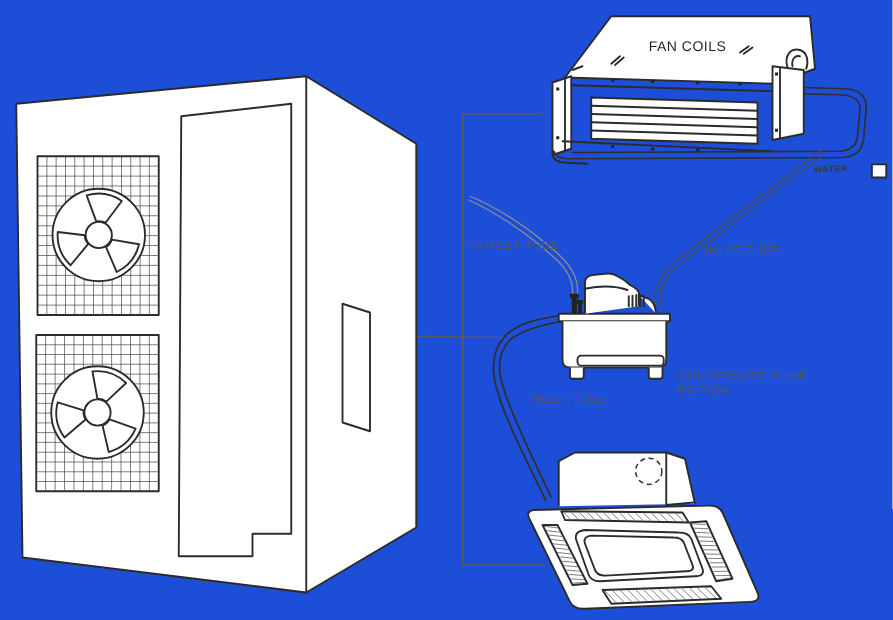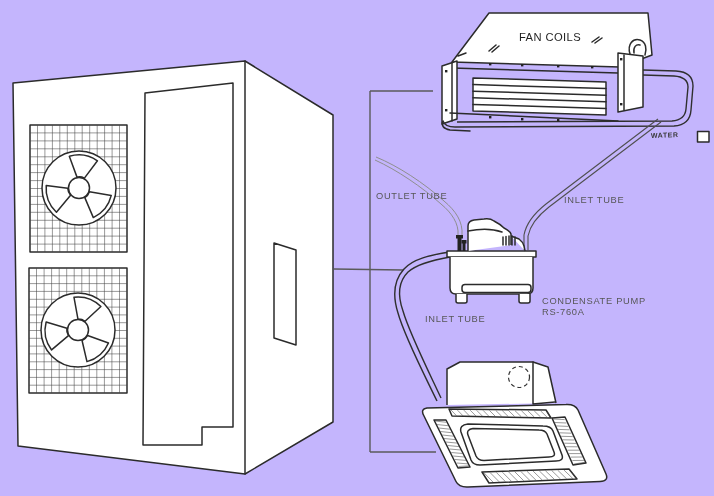--- a/index.html
+++ b/index.html
@@ -1,16 +1,16 @@
 <!DOCTYPE html>
 <html><head>
 <meta charset="utf-8">
 <style>
   html,body{margin:0;padding:0;background:#ffffff;}
-  .canvas{position:relative;width:714px;height:496px;background:#c4b5fd;overflow:hidden;
+  .canvas{position:relative;width:714px;height:496px;background:#1d4ed8;overflow:hidden;
           font-family:"Liberation Sans", sans-serif;}
   svg{position:absolute;left:0;top:0;}
   svg text{font-family:"Liberation Sans", sans-serif;}
   .lbl{font-size:9.3px;fill:#575757;letter-spacing:0.7px;}
   .title-lbl{font-size:11.2px;fill:#1f1f1f;letter-spacing:0.4px;}
   .tiny-lbl{font-size:7px;fill:#3a3a3a;letter-spacing:0.6px;font-weight:bold;}
   .ln{stroke:#2b2b2b;fill:none;stroke-width:1.5;stroke-linejoin:round;stroke-linecap:round;}
   .lnw{stroke:#2b2b2b;fill:#ffffff;stroke-width:1.5;stroke-linejoin:round;}
   .thin{stroke:#444444;fill:none;stroke-width:0.55;}
   .conn{stroke:#5a5a5a;fill:none;stroke-width:1.4;}

